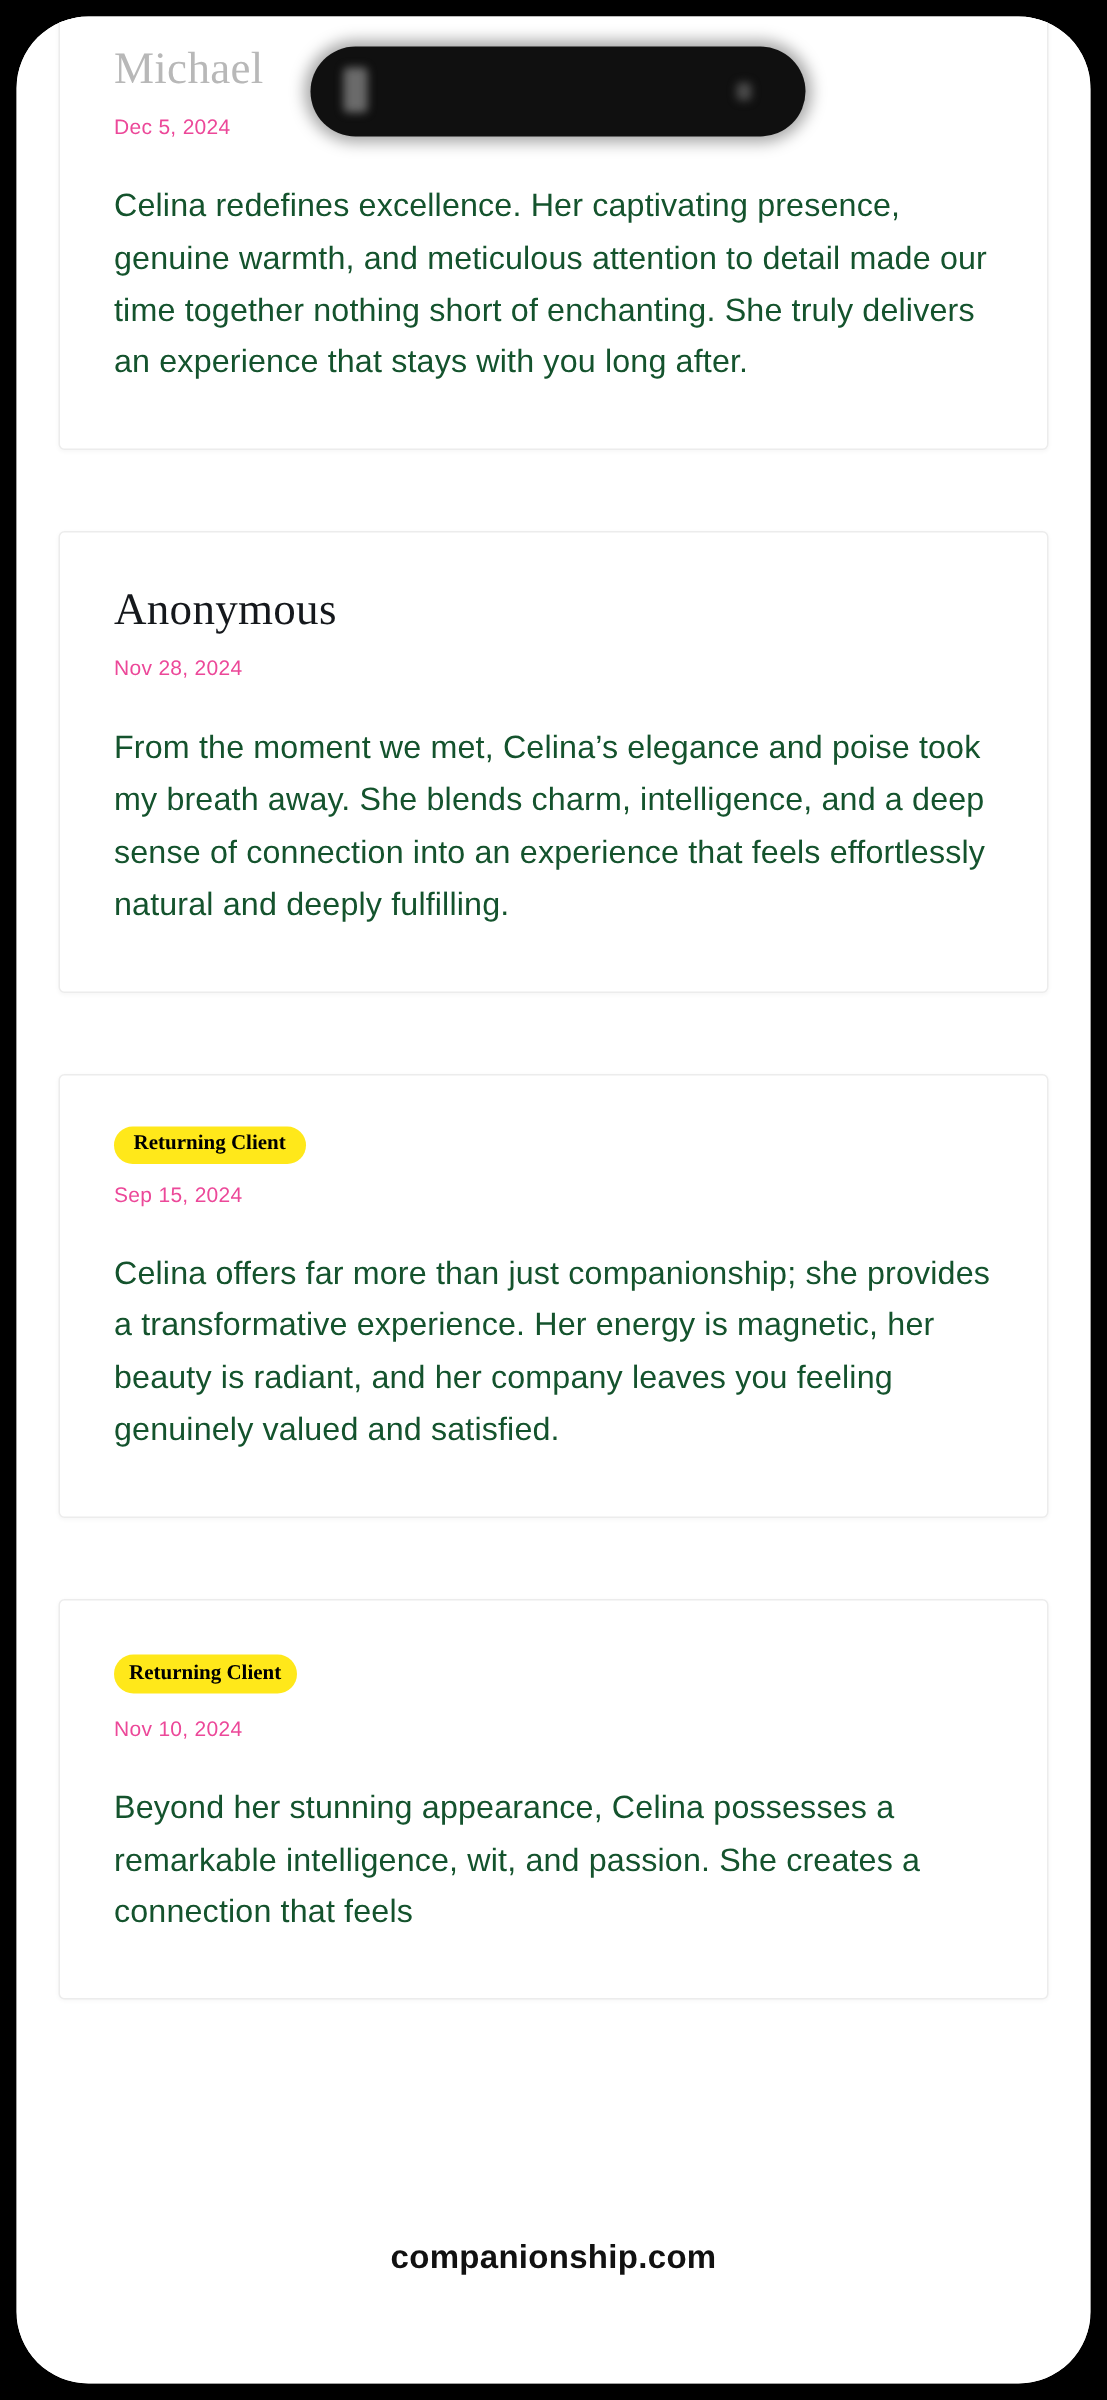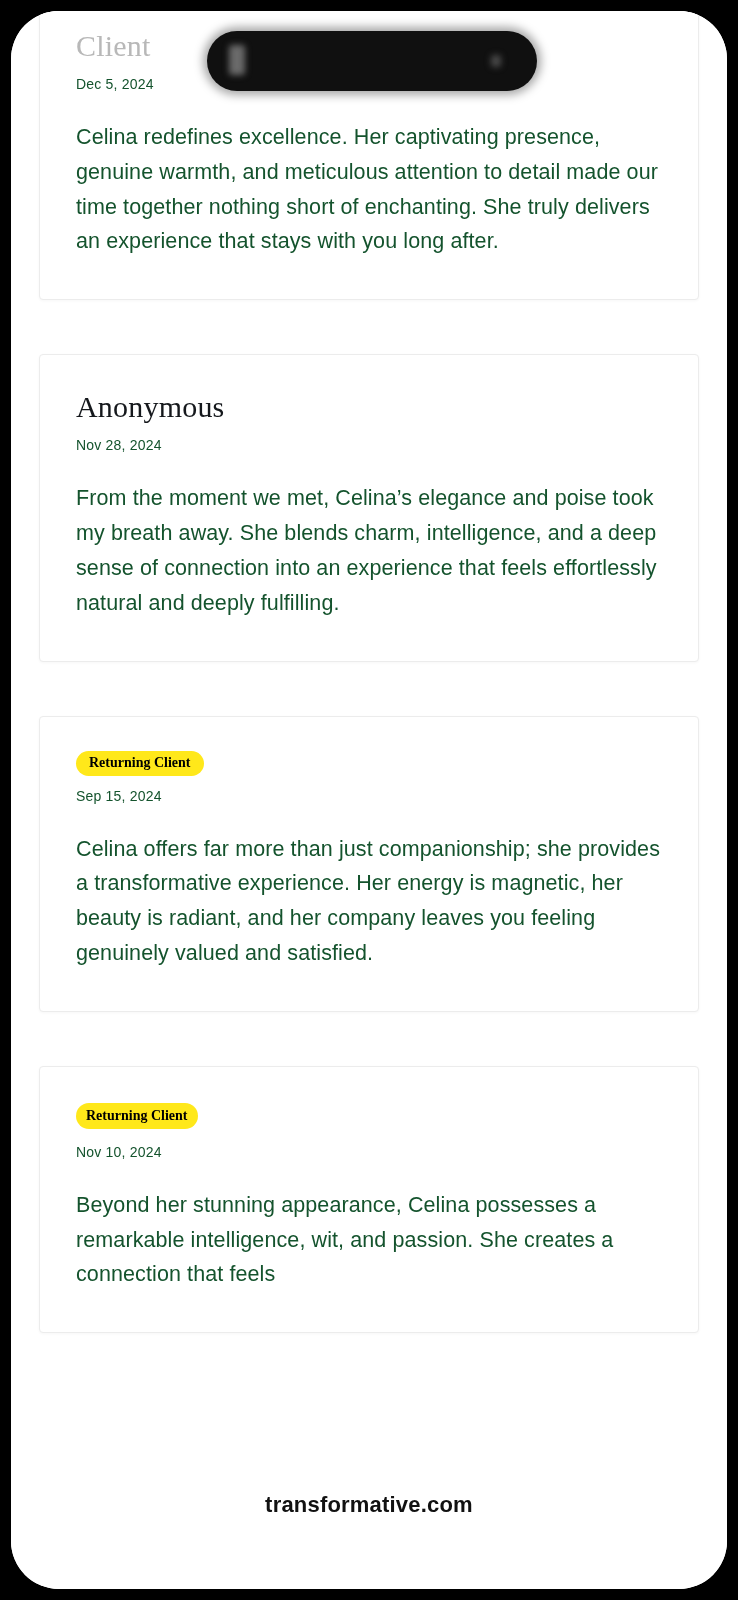--- a/index.html
+++ b/index.html
@@ -102,21 +102,21 @@
     font-size: 14px;
     padding: 5px 10px 6px 10px;
     border-radius: 14px;
     line-height: 2.2;
     box-decoration-break: clone;
     -webkit-box-decoration-break: clone;
   }
   .date {
     margin-top: 12px;
     font-size: 14px;
-    color: #14532d;
+    color: #ec4899;
     letter-spacing: 0.2px;
   }
   .body-text {
     margin-top: 28px;
     font-size: 21.5px;
     line-height: 1.62;
     color: #14532d;
     letter-spacing: 0.1px;
   }
   .redaction {
@@ -169,21 +169,21 @@
 </head>
 <body>
 
 <div class="device">
   <div class="screen">
     <div class="scroll-area">
       <div class="cards">
 
         <div class="card first">
           <div class="card-head">
-            <span class="name faded">Client</span>
+            <span class="name faded">Michael</span>
           </div>
           <div class="date">Dec 5, 2024</div>
           <div class="body-text">Celina redefines excellence. Her captivating presence, genuine warmth, and meticulous attention to detail made our time together nothing short of enchanting. She truly delivers an experience that stays with you long after.</div>
         </div>
 
         <div class="card">
           <div class="card-head">
             <span class="name">Anonymous</span>
           </div>
           <div class="date">Nov 28, 2024</div>
@@ -207,15 +207,15 @@
         </div>
 
       </div>
     </div>
 
     <div class="redaction">
       <div class="blob1"></div>
       <div class="blob2"></div>
     </div>
 
-    <div class="watermark">transformative.com</div>
+    <div class="watermark">companionship.com</div>
   </div>
 </div>
 
 </body></html>

